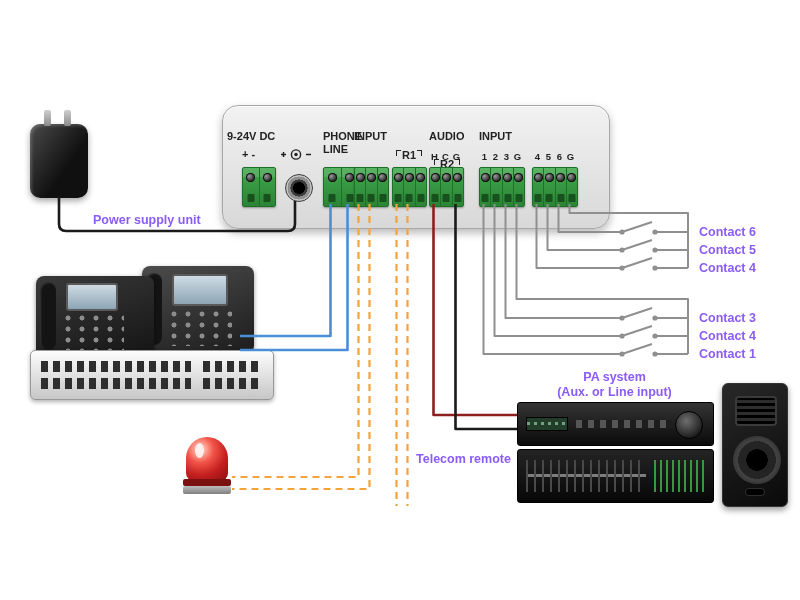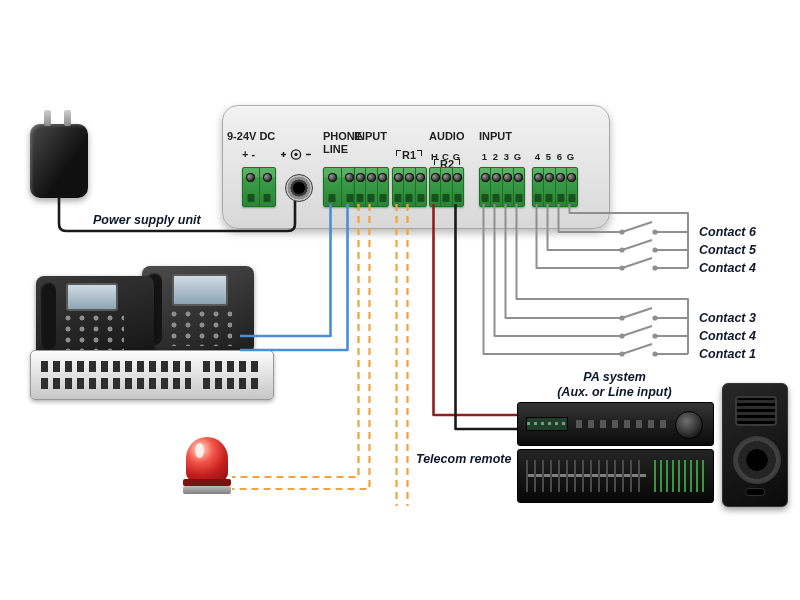--- a/index.html
+++ b/index.html
@@ -8,21 +8,21 @@
     --wire-output:#f2a33c;
     --wire-audio-signal:#8e1f1f;
     --wire-audio-ground:#1a1a1a;
     --wire-contact:#8f8f8f;
     --terminal-green:#3fa84c;
   }
   html,body{margin:0;padding:0;background:#fff;}
   #canvas{position:relative;width:800px;height:600px;background:#fff;overflow:hidden;
           font-family:"Liberation Sans",sans-serif;}
   
-  .lbl{position:absolute;font-weight:bold;color:#0f172a;font-size:12.5px;white-space:nowrap;z-index:6;font-style:italic;}
+  .lbl{position:absolute;font-weight:bold;color:#8b5cf6;font-size:12.5px;white-space:nowrap;z-index:6;}
   .lbl.center{text-align:center;}
   
   #device{position:absolute;left:222px;top:105px;width:386px;height:122px;
           background:linear-gradient(#f2f2f2,#d8d8d8);
           border:1px solid #a8a8a8;border-radius:16px;
           box-shadow:0 4px 9px rgba(0,0,0,.28), inset 0 1px 0 #ffffff;z-index:2;}
   .dev-lbl{position:absolute;font-weight:bold;color:#222;font-size:11px;text-align:left;white-space:nowrap;}
   .pins{position:absolute;display:flex;font-weight:bold;font-size:9.5px;color:#222;}
   .pins span{flex:1;text-align:center;}
   .block{position:absolute;top:61px;height:38px;border:1px solid #1e7026;border-radius:2px;display:flex;

